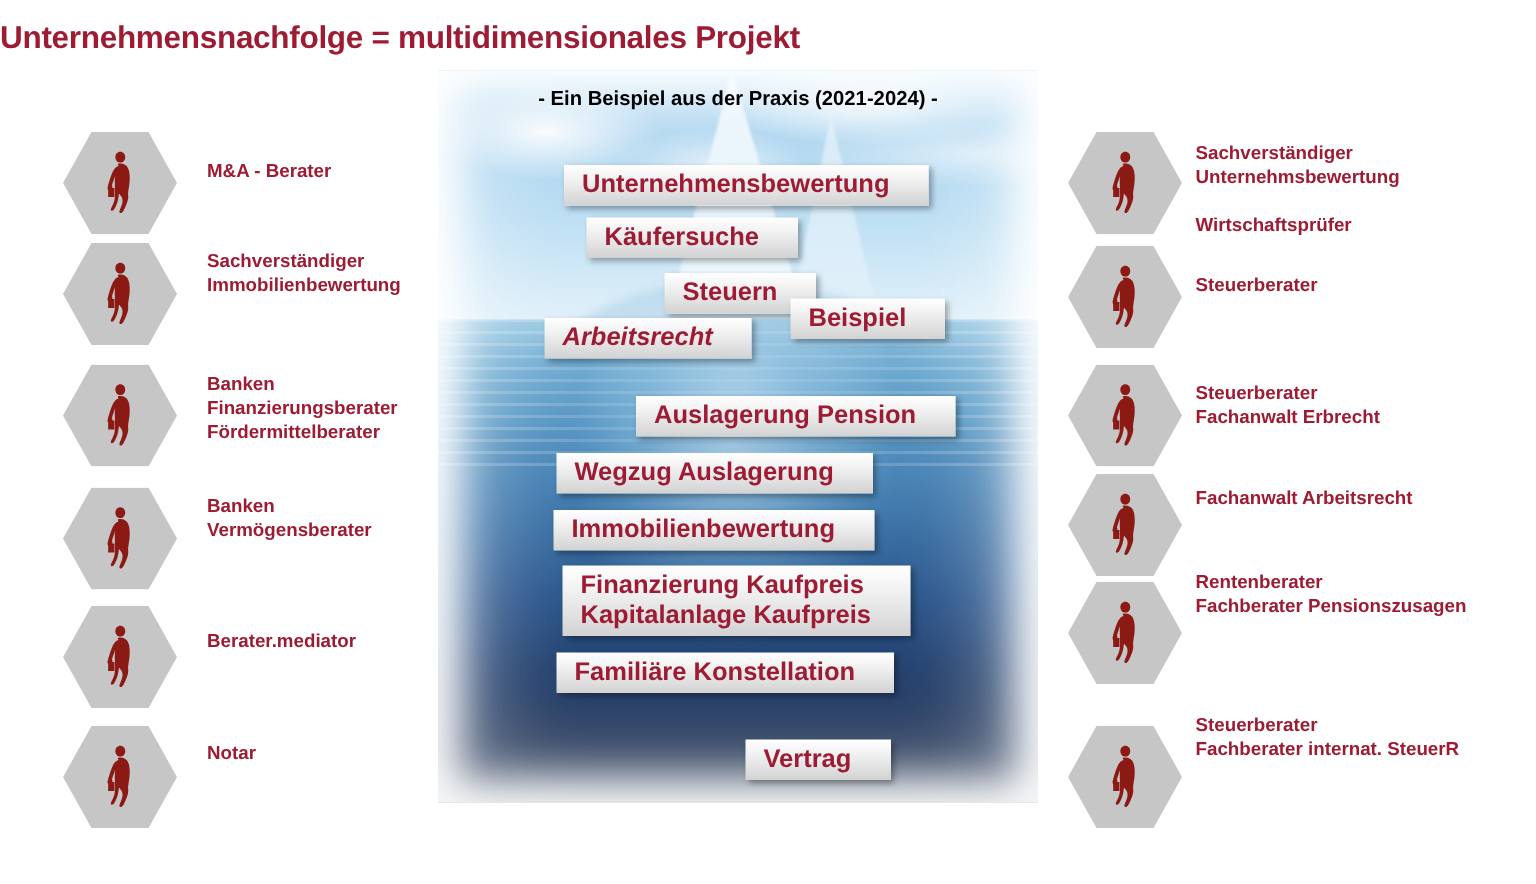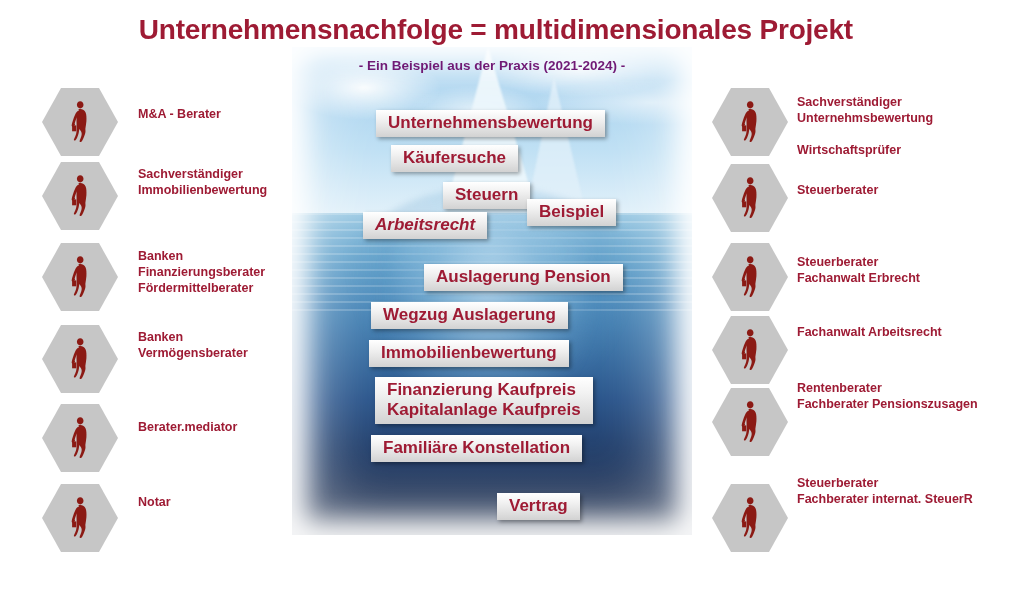--- a/index.html
+++ b/index.html
@@ -11,37 +11,37 @@
     font-family: "Liberation Sans", sans-serif;
     position: relative;
     overflow: hidden;
   }
 
   
   #slide-title {
     position: absolute;
     left: 0; top: 14px;
     width: 853px;
-    text-align: right;
-    font-size: 28px;
+    text-align: left;
+    font-size: 21px;
     font-weight: bold;
     color: #9e1b34;
     letter-spacing: -0.2px;
     z-index: 40;
     white-space: nowrap;
   }
 
   #slide-subtitle {
     position: absolute;
     left: 292px; top: 58px;
     width: 400px;
     text-align: center;
     font-size: 13.5px;
     font-weight: bold;
-    color: #701a75;
+    color: #000000;
     z-index: 40;
     white-space: nowrap;
   }
 
   
   #iceberg-photo {
     position: absolute;
     left: 292px;
     top: 47px;
     width: 400px;
@@ -121,21 +121,21 @@
   #iceberg-photo .vignette {
     position: absolute; left: 0; top: 0; width: 100%; height: 100%;
     box-shadow: inset 0 0 26px 14px rgba(255,255,255,.95),
                 inset 0 0 60px 30px rgba(255,255,255,.45);
   }
 
   
   .berg-label {
     position: absolute;
     z-index: 25;
-    padding: 3px 12px 4px 12px;
+    padding: 3px 26px 4px 12px;
     background: linear-gradient(to bottom, #ffffff 0%, #f2f2f2 34%, #e0e0e0 72%, #d2d2d2 100%);
     color: #9e1b34;
     font-size: 17px;
     font-weight: bold;
     line-height: 1.18;
     white-space: nowrap;
     box-shadow: 2px 2px 4px rgba(0,0,0,.35);
     text-align: left;
   }
   .berg-label.center { text-align: center; }

